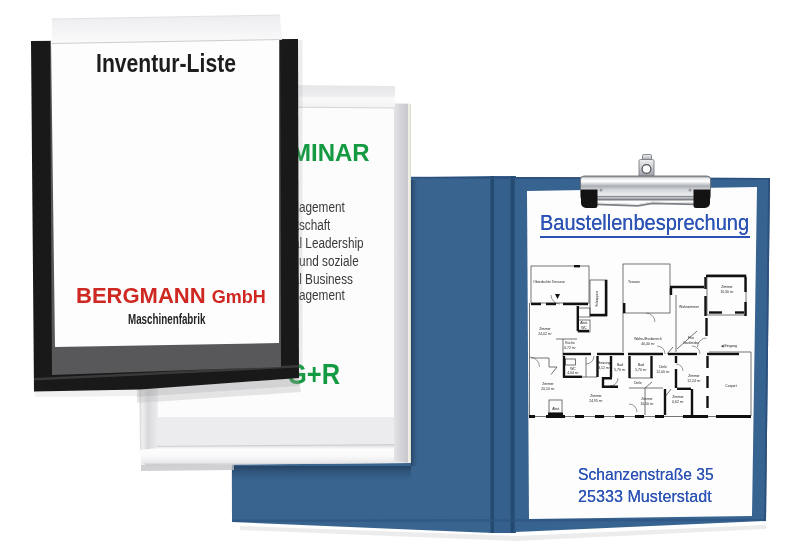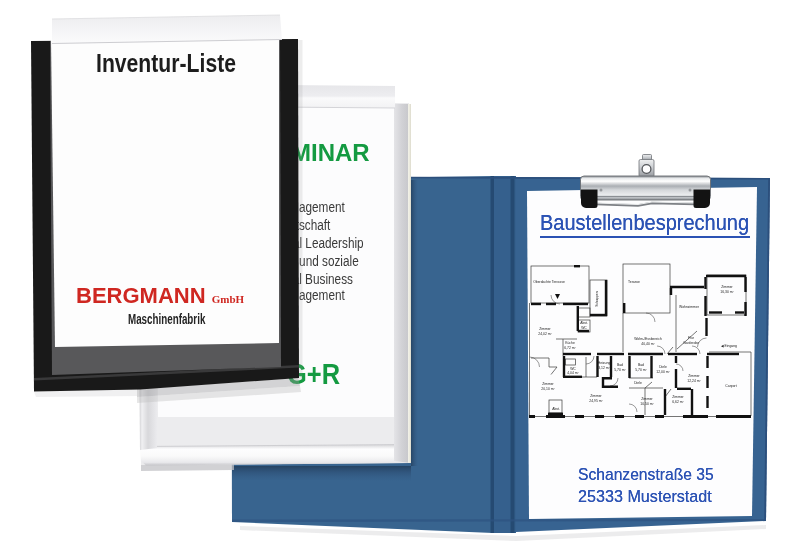--- a/index.html
+++ b/index.html
@@ -117,21 +117,21 @@
   <polygon points="51,40 279,38 279,343 55,347" fill="#fdfdfd"></polygon>
 
   <polygon points="34,378 140,373 299,365 299,367.5 140,375.5 34,380.5" fill="#5a5a5c" opacity="0.5"></polygon>
 
   <polygon points="52,19 280,15 282,40 52,44" fill="url(#flapg2)"></polygon>
   <line x1="52" y1="43.5" x2="282" y2="39.5" stroke="#cdcdd1" stroke-width="1"></line>
   <line x1="52" y1="19" x2="280" y2="15" stroke="#dcdcde" stroke-width="0.8"></line>
 </svg>
 
 <div class="abs" style="left:96px;top:48.6px;font-size:25px;font-weight:bold;color:#1d1d1d;transform:scaleX(0.847);transform-origin:0 0;">Inventur-Liste</div>
-<div class="abs" style="left:76px;top:282.6px;font-size:22px;font-weight:bold;color:#cf2721;">BERGMANN <span style="font-size:11px;font-family:Liberation Serif, serif;">GmbH</span></div>
+<div class="abs" style="left:76px;top:282.6px;font-size:22px;font-weight:bold;color:#cf2721;">BERGMANN <span style="font-size:18px;">GmbH</span></div>
 <div class="abs" style="left:127.5px;top:311px;font-size:14px;font-weight:bold;color:#242424;transform:scaleX(0.7);transform-origin:0 0;">Maschinenfabrik</div>
 
 <div class="abs" style="left:540px;top:209.8px;font-size:22px;color:#2b52b4;text-shadow:0 0 0.5px #2b52b4;transform:scaleX(0.909);transform-origin:0 0;">Baustellenbesprechung</div>
 <div class="abs" style="left:540px;top:236px;width:210px;height:2.2px;background:#2b52b4;"></div>
 <div class="abs" style="left:578px;top:464.5px;font-size:17px;color:#2b52b4;text-shadow:0 0 0.4px #2b52b4;transform:scaleX(0.92);transform-origin:0 0;">Schanzenstraße 35</div>
 <div class="abs" style="left:578px;top:487px;font-size:17px;color:#2b52b4;text-shadow:0 0 0.4px #2b52b4;transform:scaleX(0.95);transform-origin:0 0;">25333 Musterstadt</div>
 
 <svg class="abs" style="left:527px;top:260px" width="226" height="160" viewBox="527 260 226 160">
   <g fill="none" stroke="#3a3a3a" stroke-width="0.7">
     <rect x="531" y="266" width="58" height="37"></rect>

